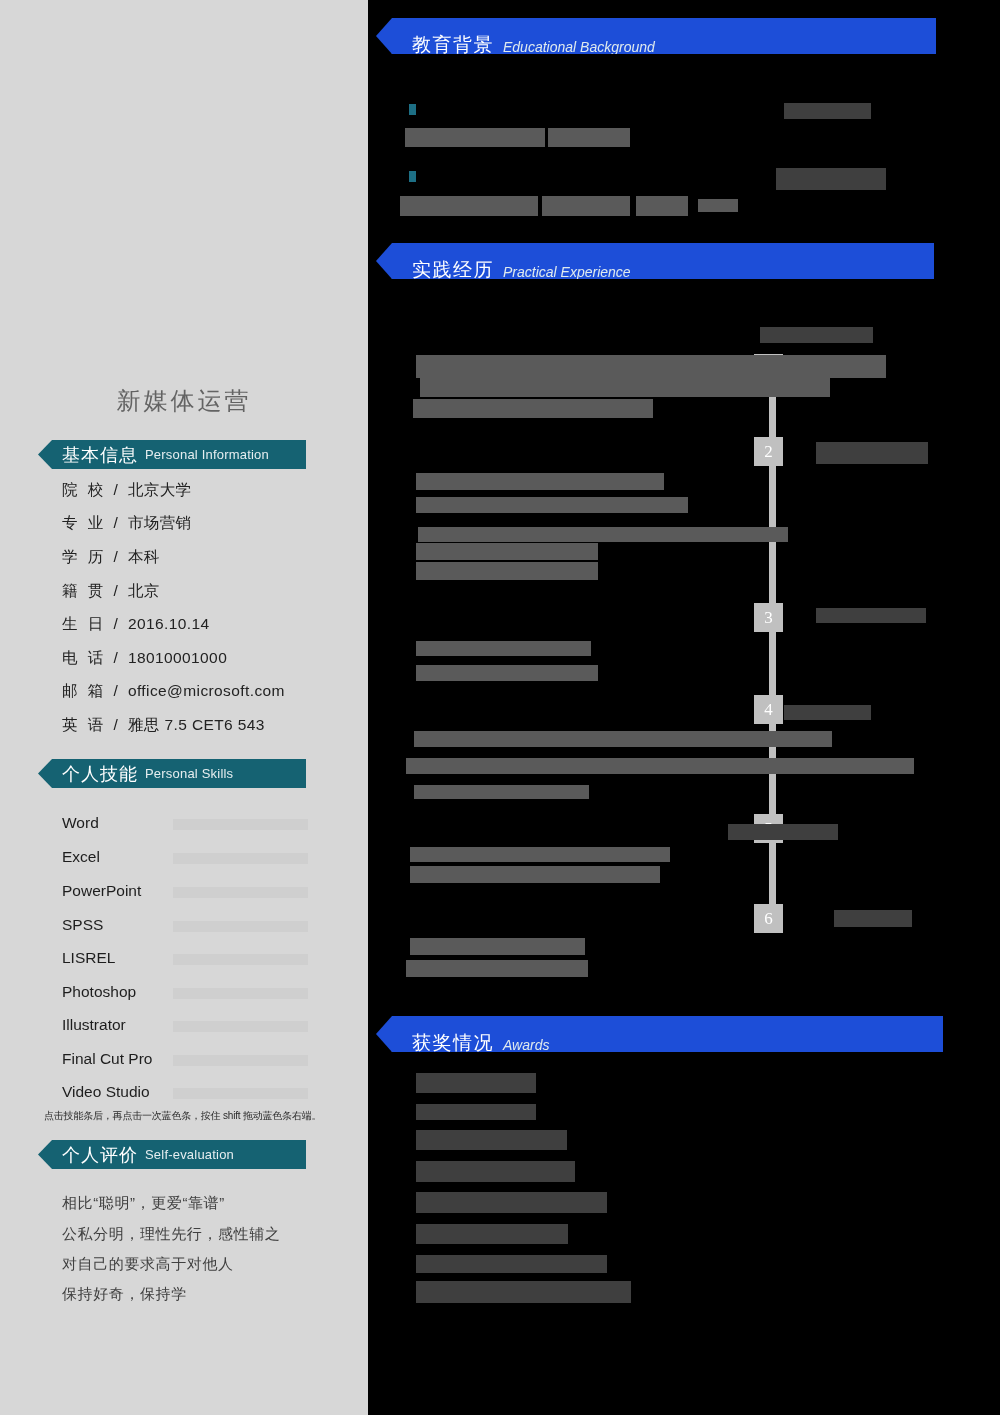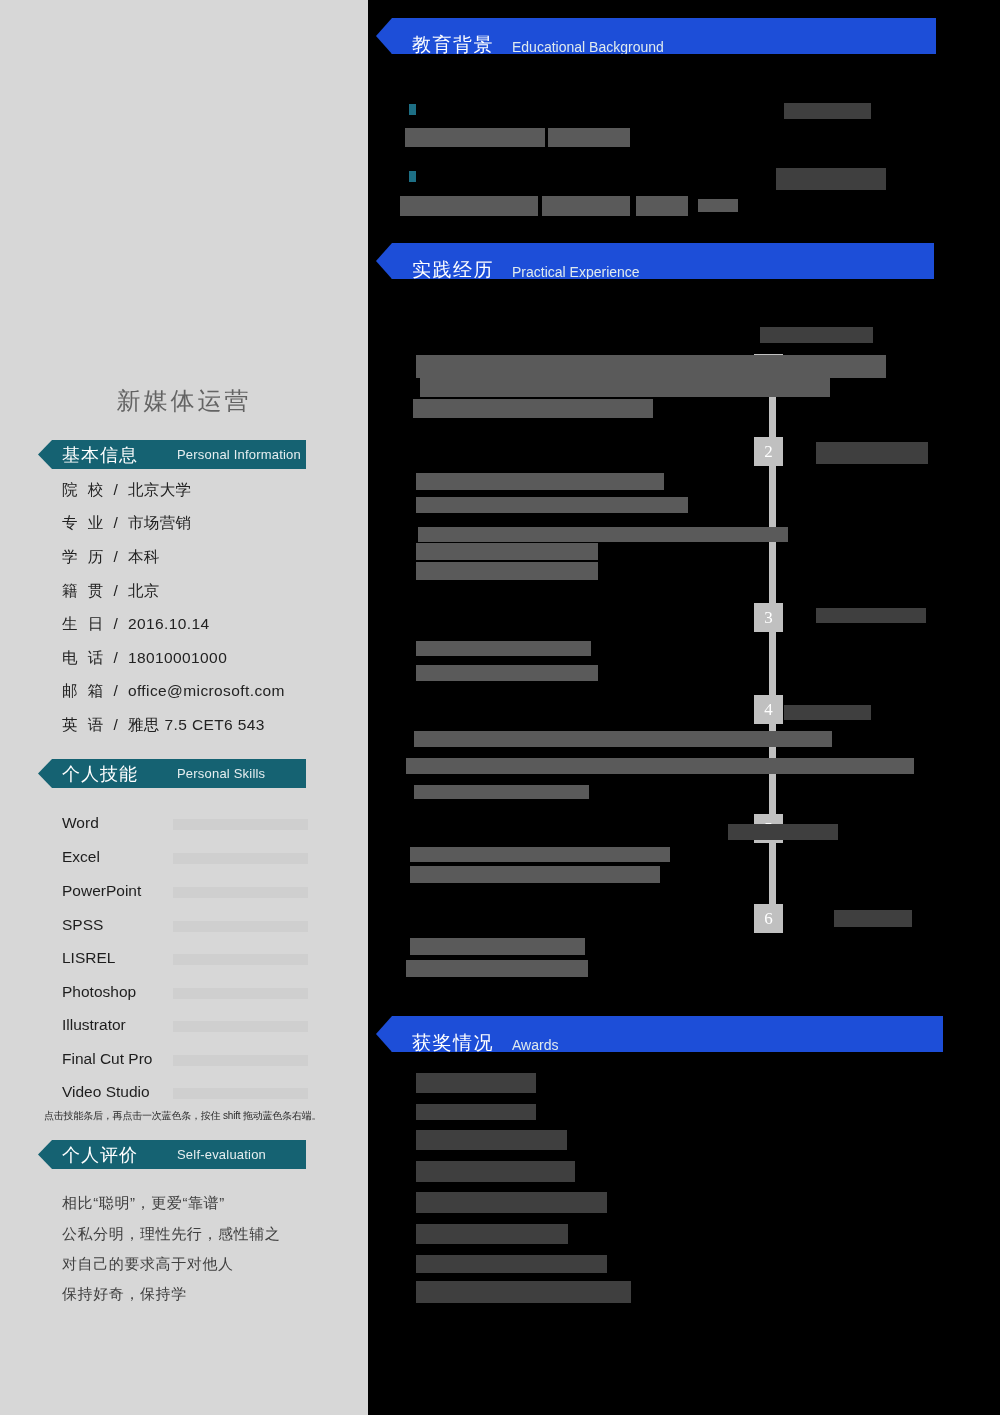--- a/index.html
+++ b/index.html
@@ -27,21 +27,21 @@
   
   .banner{
     position:absolute; height:29px; background:#156272;
     display:flex; align-items:center;
     padding-left:24px;
     clip-path:polygon(14px 0, 100% 0, 100% 100%, 14px 100%, 0 50%);
   }
   .banner .cn{ font-size:18px; color:#fff; letter-spacing:1px; line-height:1; }
   .banner .en{ font-size:13px; color:#e6eef0; margin-left:7px; letter-spacing:.2px; line-height:1; }
 
-  .sb-banner{ left:38px; width:268px;gap:32px; }
+  .sb-banner{ left:38px; width:268px; }
 
   
   .info-row{
     position:absolute; left:62px; font-size:15.5px; color:#222;
     white-space:nowrap; letter-spacing:.5px;
   }
   .info-row .lbl{ letter-spacing:3px; }
   .info-row .val{ margin-left:7px; letter-spacing:.4px; }
 
   
@@ -69,21 +69,21 @@
   
   .right{ position:absolute; left:368px; top:0; width:632px; height:1415px; background:#000; }
 
   .rbanner{
     position:absolute; height:36px; background:#1d4ed8;
     display:flex; align-items:flex-end; padding-left:36px;
     clip-path:polygon(16px 0, 100% 0, 100% 100%, 16px 100%, 0 50%);
     box-shadow:3px 3px 0 #4a4a4a;
   }
   .rbanner .cn{ font-size:19px; color:#fff; letter-spacing:1.5px; line-height:1; }
-  .rbanner .en{ font-size:14px; color:#dfeaee; margin-left:18px; line-height:1; }
+  .rbanner .en{ font-size:14px; color:#dfeaee; margin-left:9px; line-height:1;font-style:italic; }
 
   
   .blk{ position:absolute; background:#5a5a5a; }
   .blk.dark{ background:#3f3f3f; }
 
   
   .bullet{ position:absolute; width:7px; height:11px; background:#1d6f85; }
 
   
   .tl-line{ position:absolute; left:401px; width:7px; background:#c0c0c0; }

